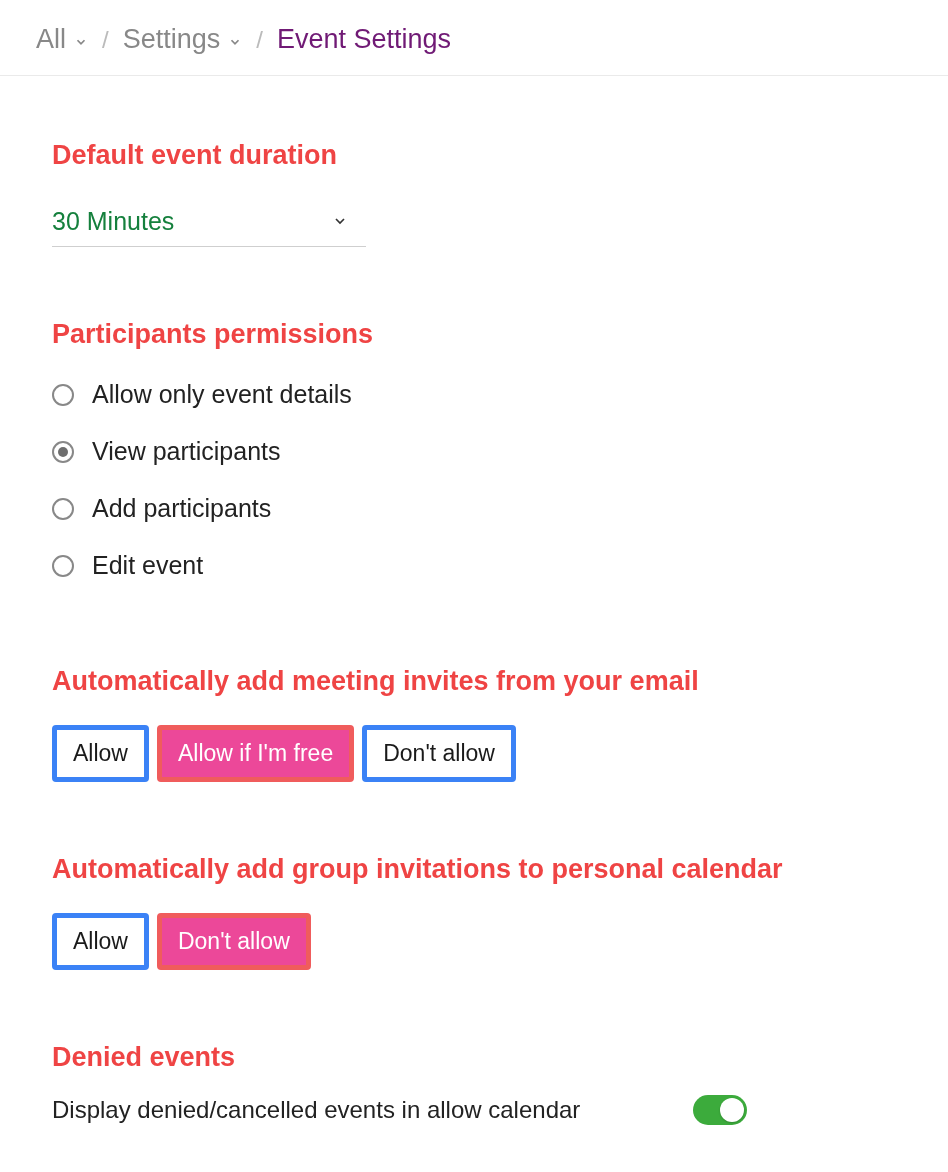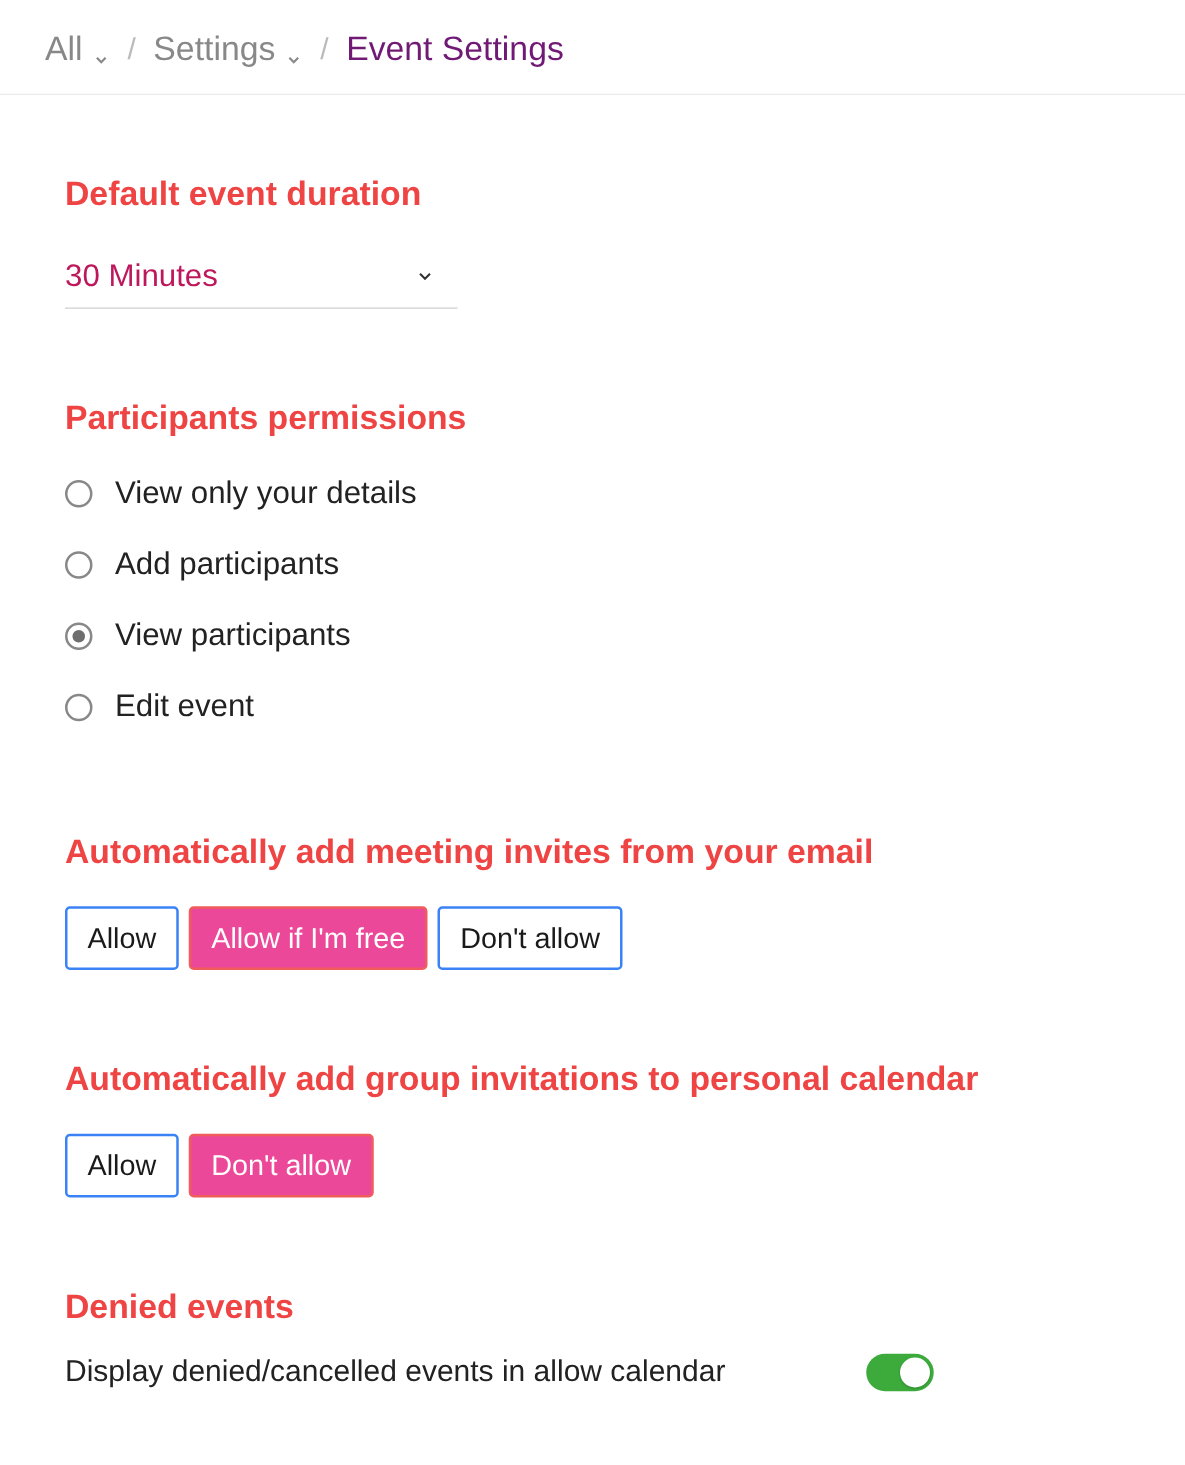--- a/index.html
+++ b/index.html
@@ -15,21 +15,21 @@
     }
     .breadcrumb {
       display: flex;
       align-items: center;
       padding: 24px 36px 20px 36px;
       border-bottom: 1px solid #eaeaea;
       font-size: 27px;
     }
     .breadcrumb-item {
       display: flex;
-      align-items: flex-end;
+      align-items: center;
       color: #888;
       cursor: pointer;
     }
     .breadcrumb-item.current {
       color: #701a75;
       cursor: default;
       font-weight: 400;
     }
     .breadcrumb-sep {
       color: #bbb;
@@ -53,21 +53,21 @@
     }
     .select-wrap {
       position: relative;
       width: 314px;
       border-bottom: 1px solid #cfcfcf;
       padding-bottom: 10px;
       cursor: pointer;
     }
     .select-value {
       font-size: 25px;
-      color: #be185d;
+      color: #15803d;
     }
     .select-chevron {
       position: absolute;
       right: 18px;
       top: 6px;
       width: 16px;
       height: 16px;
     }
     .section {
       margin-bottom: 72px;
@@ -102,21 +102,21 @@
     .radio-label {
       font-size: 25px;
       color: #222;
     }
     .button-group {
       display: flex;
       gap: 8px;
       margin-top: -8px;
     }
     .toggle-button {
-      border: 2px solid #3b82f6;
+      border: 5px solid #3b82f6;
       background: #fff;
       color: #1a1a1a;
       font-size: 23px;
       padding: 10px 16px;
       border-radius: 4px;
       cursor: pointer;
       font-family: inherit;
     }
     .toggle-button.active {
       background: #ec4899;
@@ -190,29 +190,29 @@
         <polyline points="6 9 12 15 18 9"></polyline>
       </svg>
     </div>
   </div>
 
   <div class="section">
     <h2 class="section-title tight">Participants permissions</h2>
     <div class="radio-group">
       <div class="radio-option">
         <span class="radio-circle"></span>
-        <span class="radio-label">View only your details</span>
+        <span class="radio-label">Allow only event details</span>
+      </div>
+      <div class="radio-option">
+        <span class="radio-circle checked"></span>
+        <span class="radio-label">View participants</span>
       </div>
       <div class="radio-option">
         <span class="radio-circle"></span>
         <span class="radio-label">Add participants</span>
-      </div>
-      <div class="radio-option">
-        <span class="radio-circle checked"></span>
-        <span class="radio-label">View participants</span>
       </div>
       <div class="radio-option">
         <span class="radio-circle"></span>
         <span class="radio-label">Edit event</span>
       </div>
     </div>
   </div>
 
   <div class="section">
     <h2 class="section-title">Automatically add meeting invites from your email</h2>

